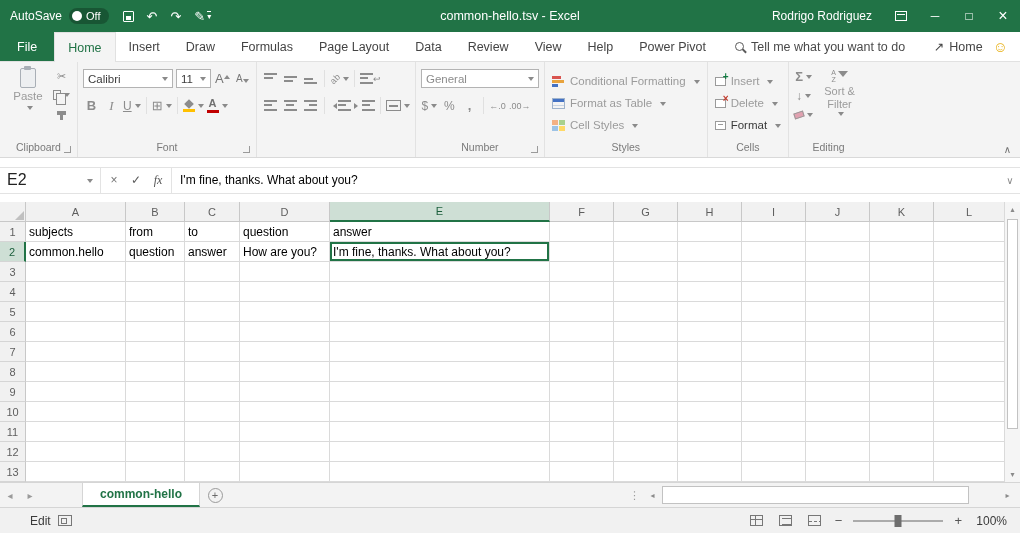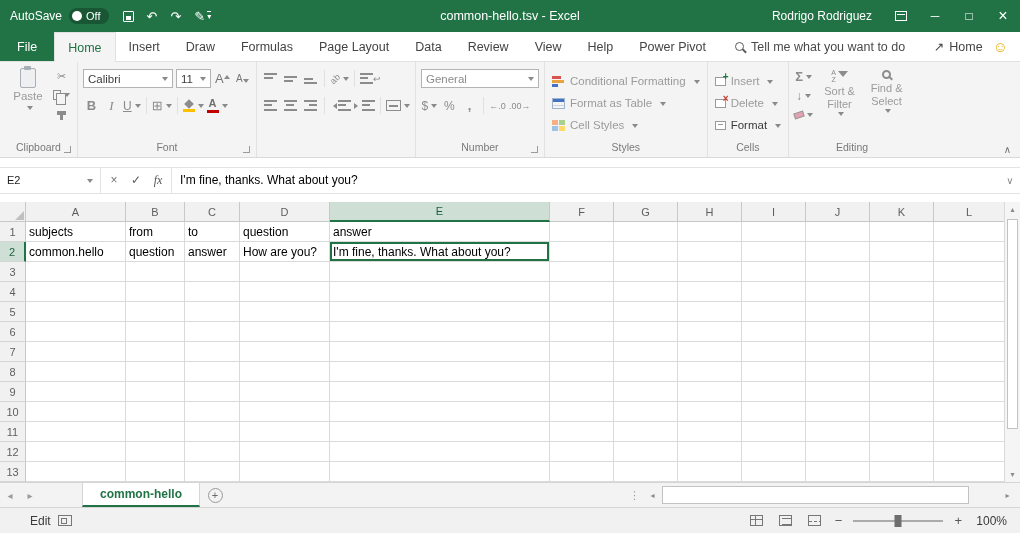--- a/index.html
+++ b/index.html
@@ -105,21 +105,21 @@
   .funnelwrap{display:inline-flex;align-items:center;gap:2px;height:18px;}
   .az{display:flex;flex-direction:column;font-size:7px;line-height:1;color:#8C8C8C;}
   .funnel{width:0;height:0;border:5px solid transparent;border-top:6px solid #8C8C8C;display:inline-block;}
   .i-find{width:9px;height:9px;border:2px solid #8C8C8C;border-radius:50%;position:relative;display:inline-block;margin:3px;}
   .i-find::after{content:"";position:absolute;width:5px;height:2px;background:#8C8C8C;transform:rotate(45deg);right:-4px;bottom:-2px;}
   .collapse{position:absolute;right:9px;bottom:2px;font-size:10px;color:#707070;}
 
   
   .fwrap{flex:0 0 44px;background:#fff;display:flex;align-items:center;}
   .fbar{flex:1;height:27px;display:flex;align-items:stretch;border-top:1px solid #E3E3E3;border-bottom:1px solid #E3E3E3;background:#fff;}
-  .namebox{width:101px;border-right:1px solid #E3E3E3;display:flex;align-items:center;justify-content:space-between;padding:0 7px;font-size:11px;color:#222;}
+  .namebox{width:101px;border-right:1px solid #E3E3E3;display:flex;align-items:center;justify-content:space-between;padding:0 7px;font-size:16px;color:#222;}
   .fbtns{display:flex;align-items:center;border-right:1px solid #E3E3E3;padding:0 2px;}
   .fbtn{width:22px;text-align:center;font-size:12px;color:#777;}
   .fbtn.check{color:#5c5c5c;}
   .fbtn.fx{font-style:italic;font-family:"Liberation Serif",serif;color:#555;}
   .finput{flex:1;display:flex;align-items:center;padding:0 8px;font-size:12px;color:#000;white-space:nowrap;overflow:hidden;}
   .fexpand{width:20px;display:flex;align-items:center;justify-content:center;color:#8a8a8a;font-size:10px;}
 
   
   .gridwrap{flex:1;display:flex;min-height:0;}
   .gridmain{flex:1;display:flex;flex-direction:column;min-width:0;}
@@ -463,25 +463,20 @@
           <span class="funnelwrap">
             <span class="az">
                 <span>A</span>
                 <span>Z</span>
               </span>
             <span class="funnel"></span>
           </span>
           <span>Sort &amp; Filter</span>
           <span class="dd"></span>
         </div>
-        <div class="bigbtn">
-          <span class="i-find"></span>
-          <span>Find &amp; Select</span>
-          <span class="dd"></span>
-        </div>
       </div>
       <div class="rg-label"><span>Editing</span></div>
     </div>
 
     <span class="collapse">∧</span>
   </div>
 
   <div class="fwrap">
     <div class="fbar">
       <div class="namebox">

